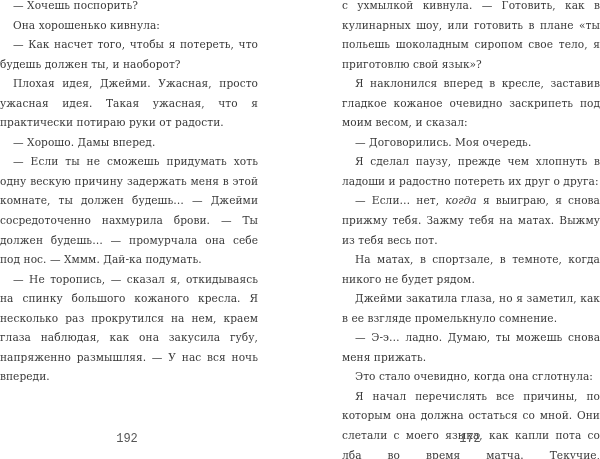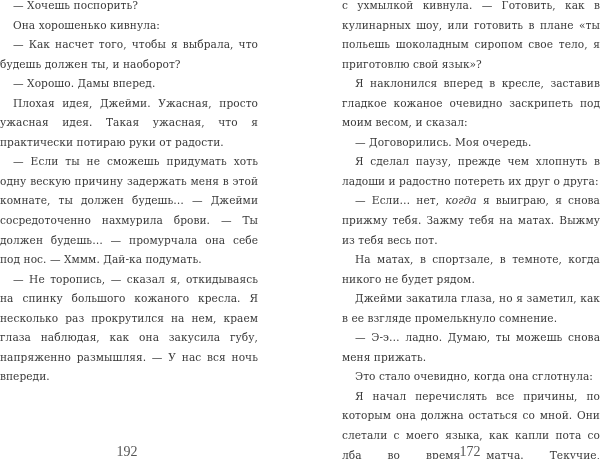--- a/index.html
+++ b/index.html
@@ -5,34 +5,34 @@
   html, body { margin:0; padding:0; background:#ffffff; }
   body { width:600px; height:459px; overflow:hidden; position:relative;
          font-family:"DejaVu Serif","Liberation Serif",serif; color:#3a3a3a; }
   .page { position:absolute; top:-4px; width:258px; font-size:10.6px; line-height:19.55px;
           text-align:justify; letter-spacing:0.05px; }
   .page.left { left:0; }
   .page.right { left:342px; }
   .page p { margin:0; text-indent:13px; }
   .page p.noindent { text-indent:0; }
   .page em { font-style:italic; }
-  .pnum { position:absolute; top:444px; font-size:14px; color:#555; width:40px; text-align:center;
-          font-family:Liberation Serif, serif; }
+  .pnum { position:absolute; top:432px; font-size:12px; color:#555; width:40px; text-align:center;
+          font-family:Liberation Mono, monospace; }
   .pnum.left { left:107px; }
   .pnum.right { left:450px; }
 </style>
 </head>
 <body>
 
 <div class="page left">
   <p class="lp">— Хочешь поспорить?</p>
   <p class="noindent" style="text-indent:13px">Она хорошенько кивнула:</p>
-  <p>— Как насчет того, чтобы я выбрала, что будешь должен ты, и наоборот?</p>
+  <p>— Как насчет того, чтобы я потереть, что будешь должен ты, и наоборот?</p>
+  <p>Плохая идея, Джейми. Ужасная, просто ужасная идея. Такая ужасная, что я практически потираю руки от радости.</p>
   <p>— Хорошо. Дамы вперед.</p>
-  <p>Плохая идея, Джейми. Ужасная, просто ужасная идея. Такая ужасная, что я практически потираю руки от радости.</p>
   <p>— Если ты не сможешь придумать хоть одну вескую причину задержать меня в этой комнате, ты должен будешь… — Джейми сосредоточенно нахмурила брови. — Ты должен будешь… — промурчала она себе под нос. — Хммм. Дай-ка подумать.</p>
   <p>— Не торопись, — сказал я, откидываясь на спинку большого кожаного кресла. Я несколько раз прокрутился на нем, краем глаза наблюдая, как она закусила губу, напряженно размышляя. — У нас вся ночь впереди.</p>
 
 </div>
 
 <div class="page right">
   <p class="noindent">с ухмылкой кивнула. — Готовить, как в кулинарных шоу, или готовить в плане «ты польешь шоколадным сиропом свое тело, я приготовлю свой язык»?</p>
   <p>Я наклонился вперед в кресле, заставив гладкое кожаное очевидно заскрипеть под моим весом, и сказал:</p>
   <p>— Договорились. Моя очередь.</p>
   <p>Я сделал паузу, прежде чем хлопнуть в ладоши и радостно потереть их друг о друга:</p>

